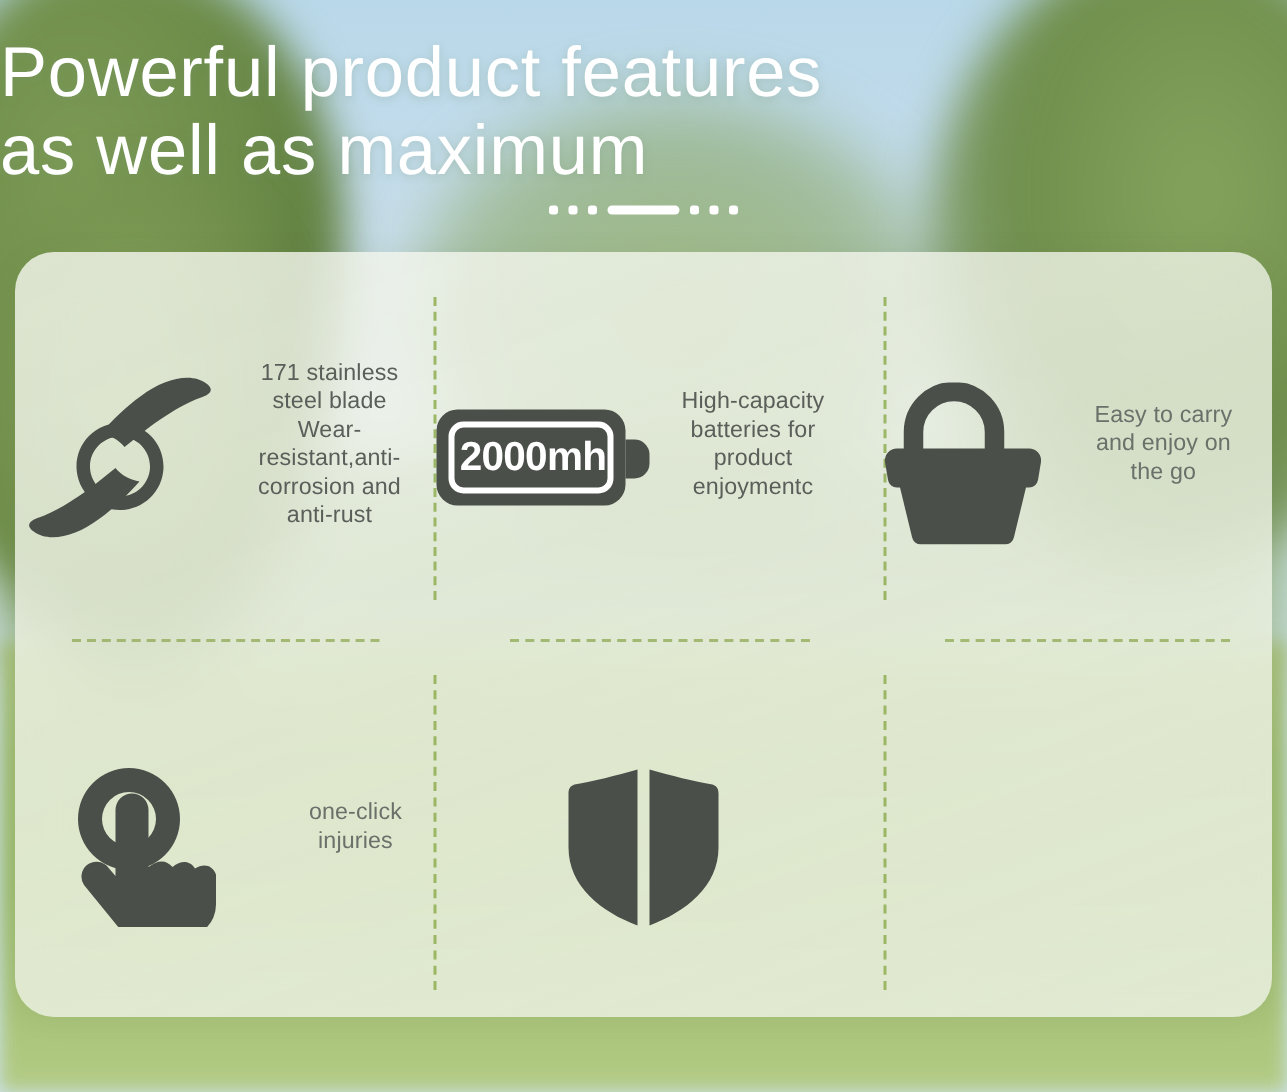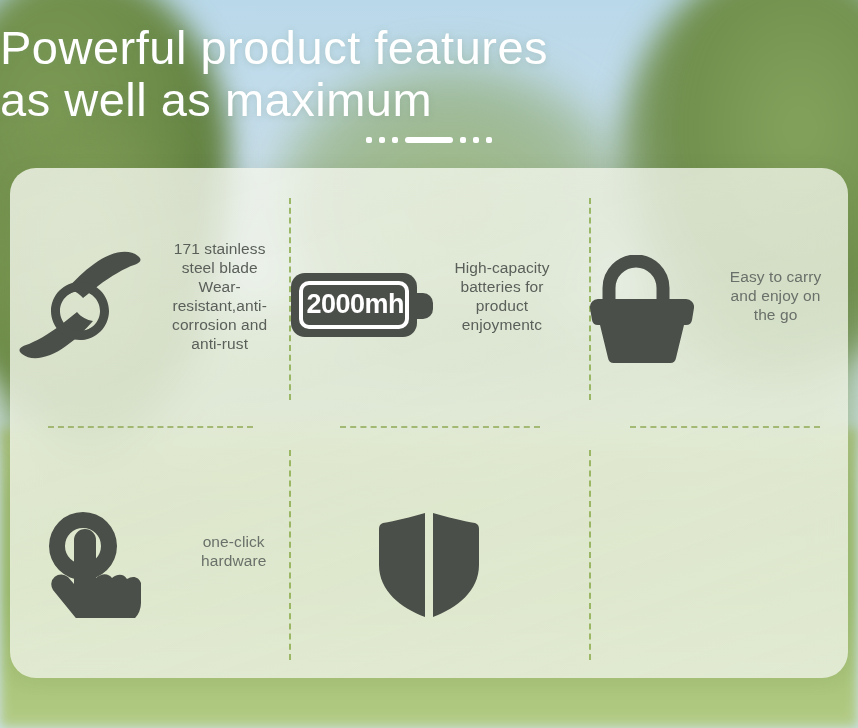--- a/index.html
+++ b/index.html
@@ -235,21 +235,21 @@
                    M44 18 A18 18 0 0 1 44 54 A18 18 0 0 1 44 18 Z"></path>
           <path class="ico-fill" d="M35 30 a11 11 0 0 1 22 0 v38
                  c6 -5 12 -5 16 0
                  c6 -5 12 -4 15 1
                  c6 -4 12 -2 14 4 v20
                  a22 22 0 0 1 -22 22 h-28
                  c-7 0 -12 -3 -16 -8 l-22 -27
                  a10 10 0 0 1 15 -13 l6 7 Z"></path>
         </svg>
       </div>
-      <div class="caption">one-click hardware</div>
+      <div class="caption">one-click injuries</div>
     </div>
 
     <div class="cell row2">
       <div class="icon-wrap">
         <svg class="ico" width="108" height="110" viewBox="0 0 108 110">
           <path class="ico-fill" d="M50 4 C36 8 20 12 8 14 C5 15 4 17 4 20 V56
                    C4 82 26 99 50 108 Z"></path>
           <path class="ico-fill" d="M58 4 C72 8 88 12 100 14 C103 15 104 17 104 20 V56
                    C104 82 82 99 58 108 Z"></path>
         </svg>

